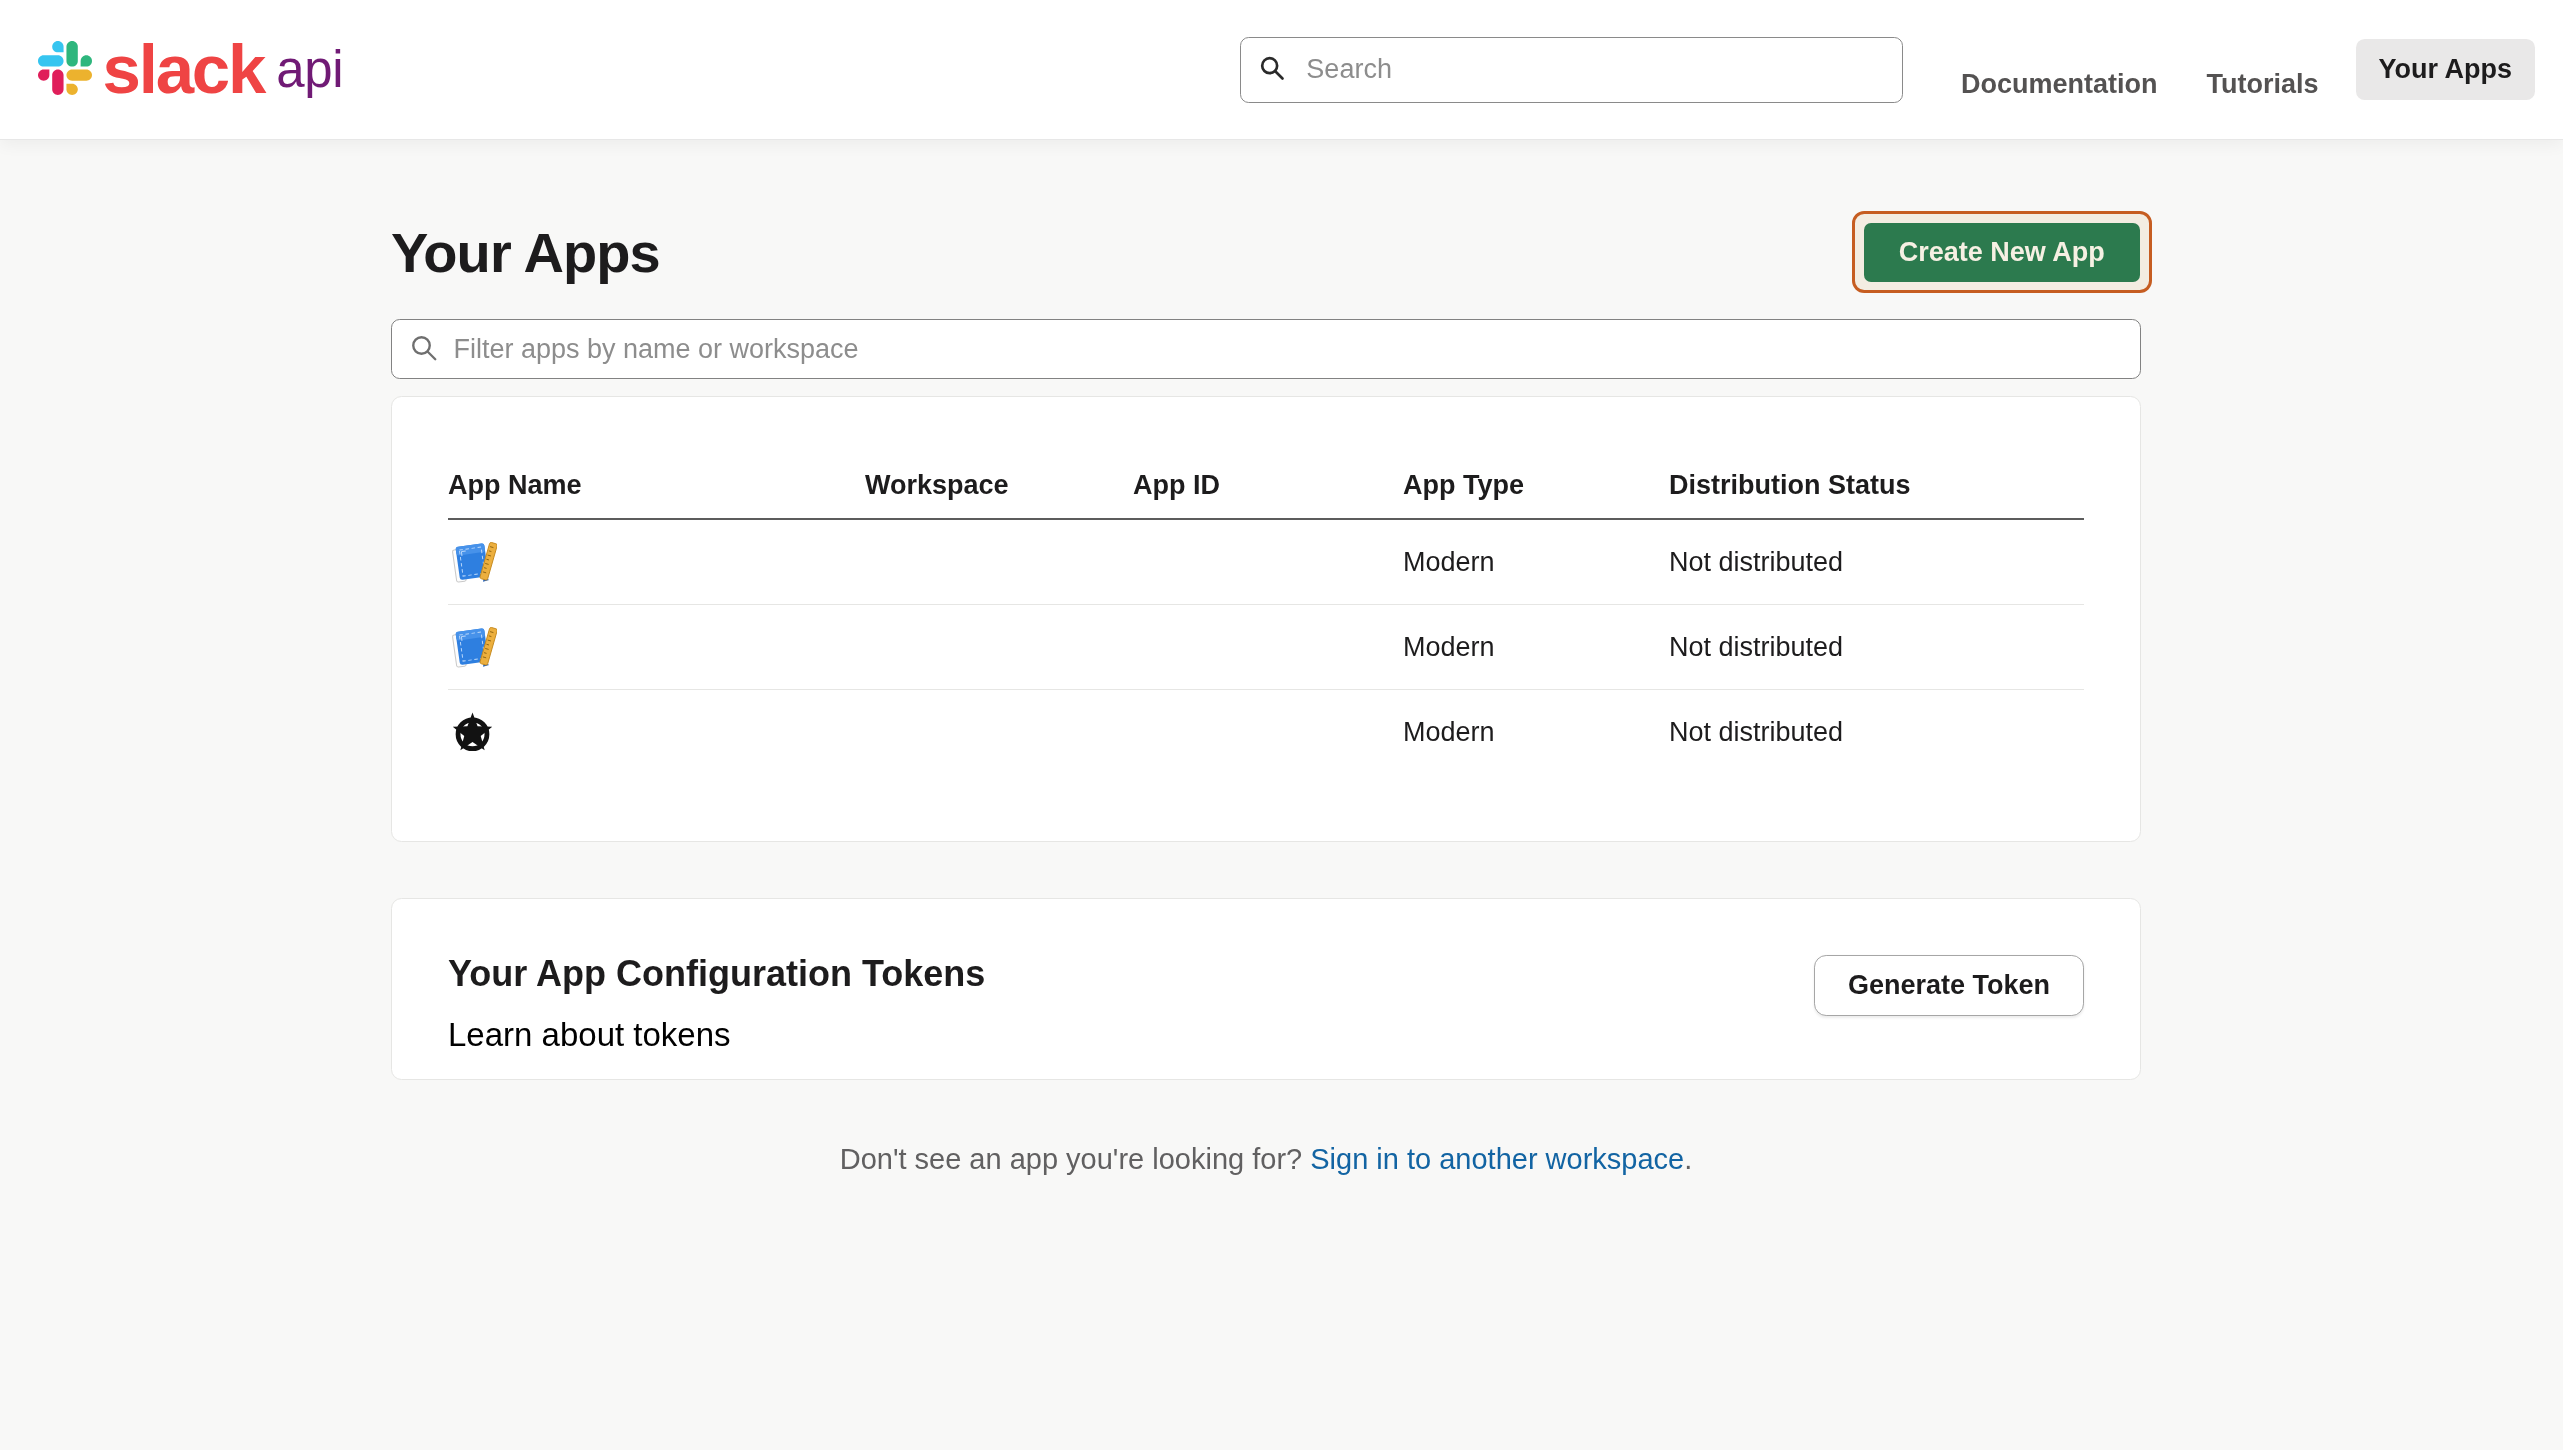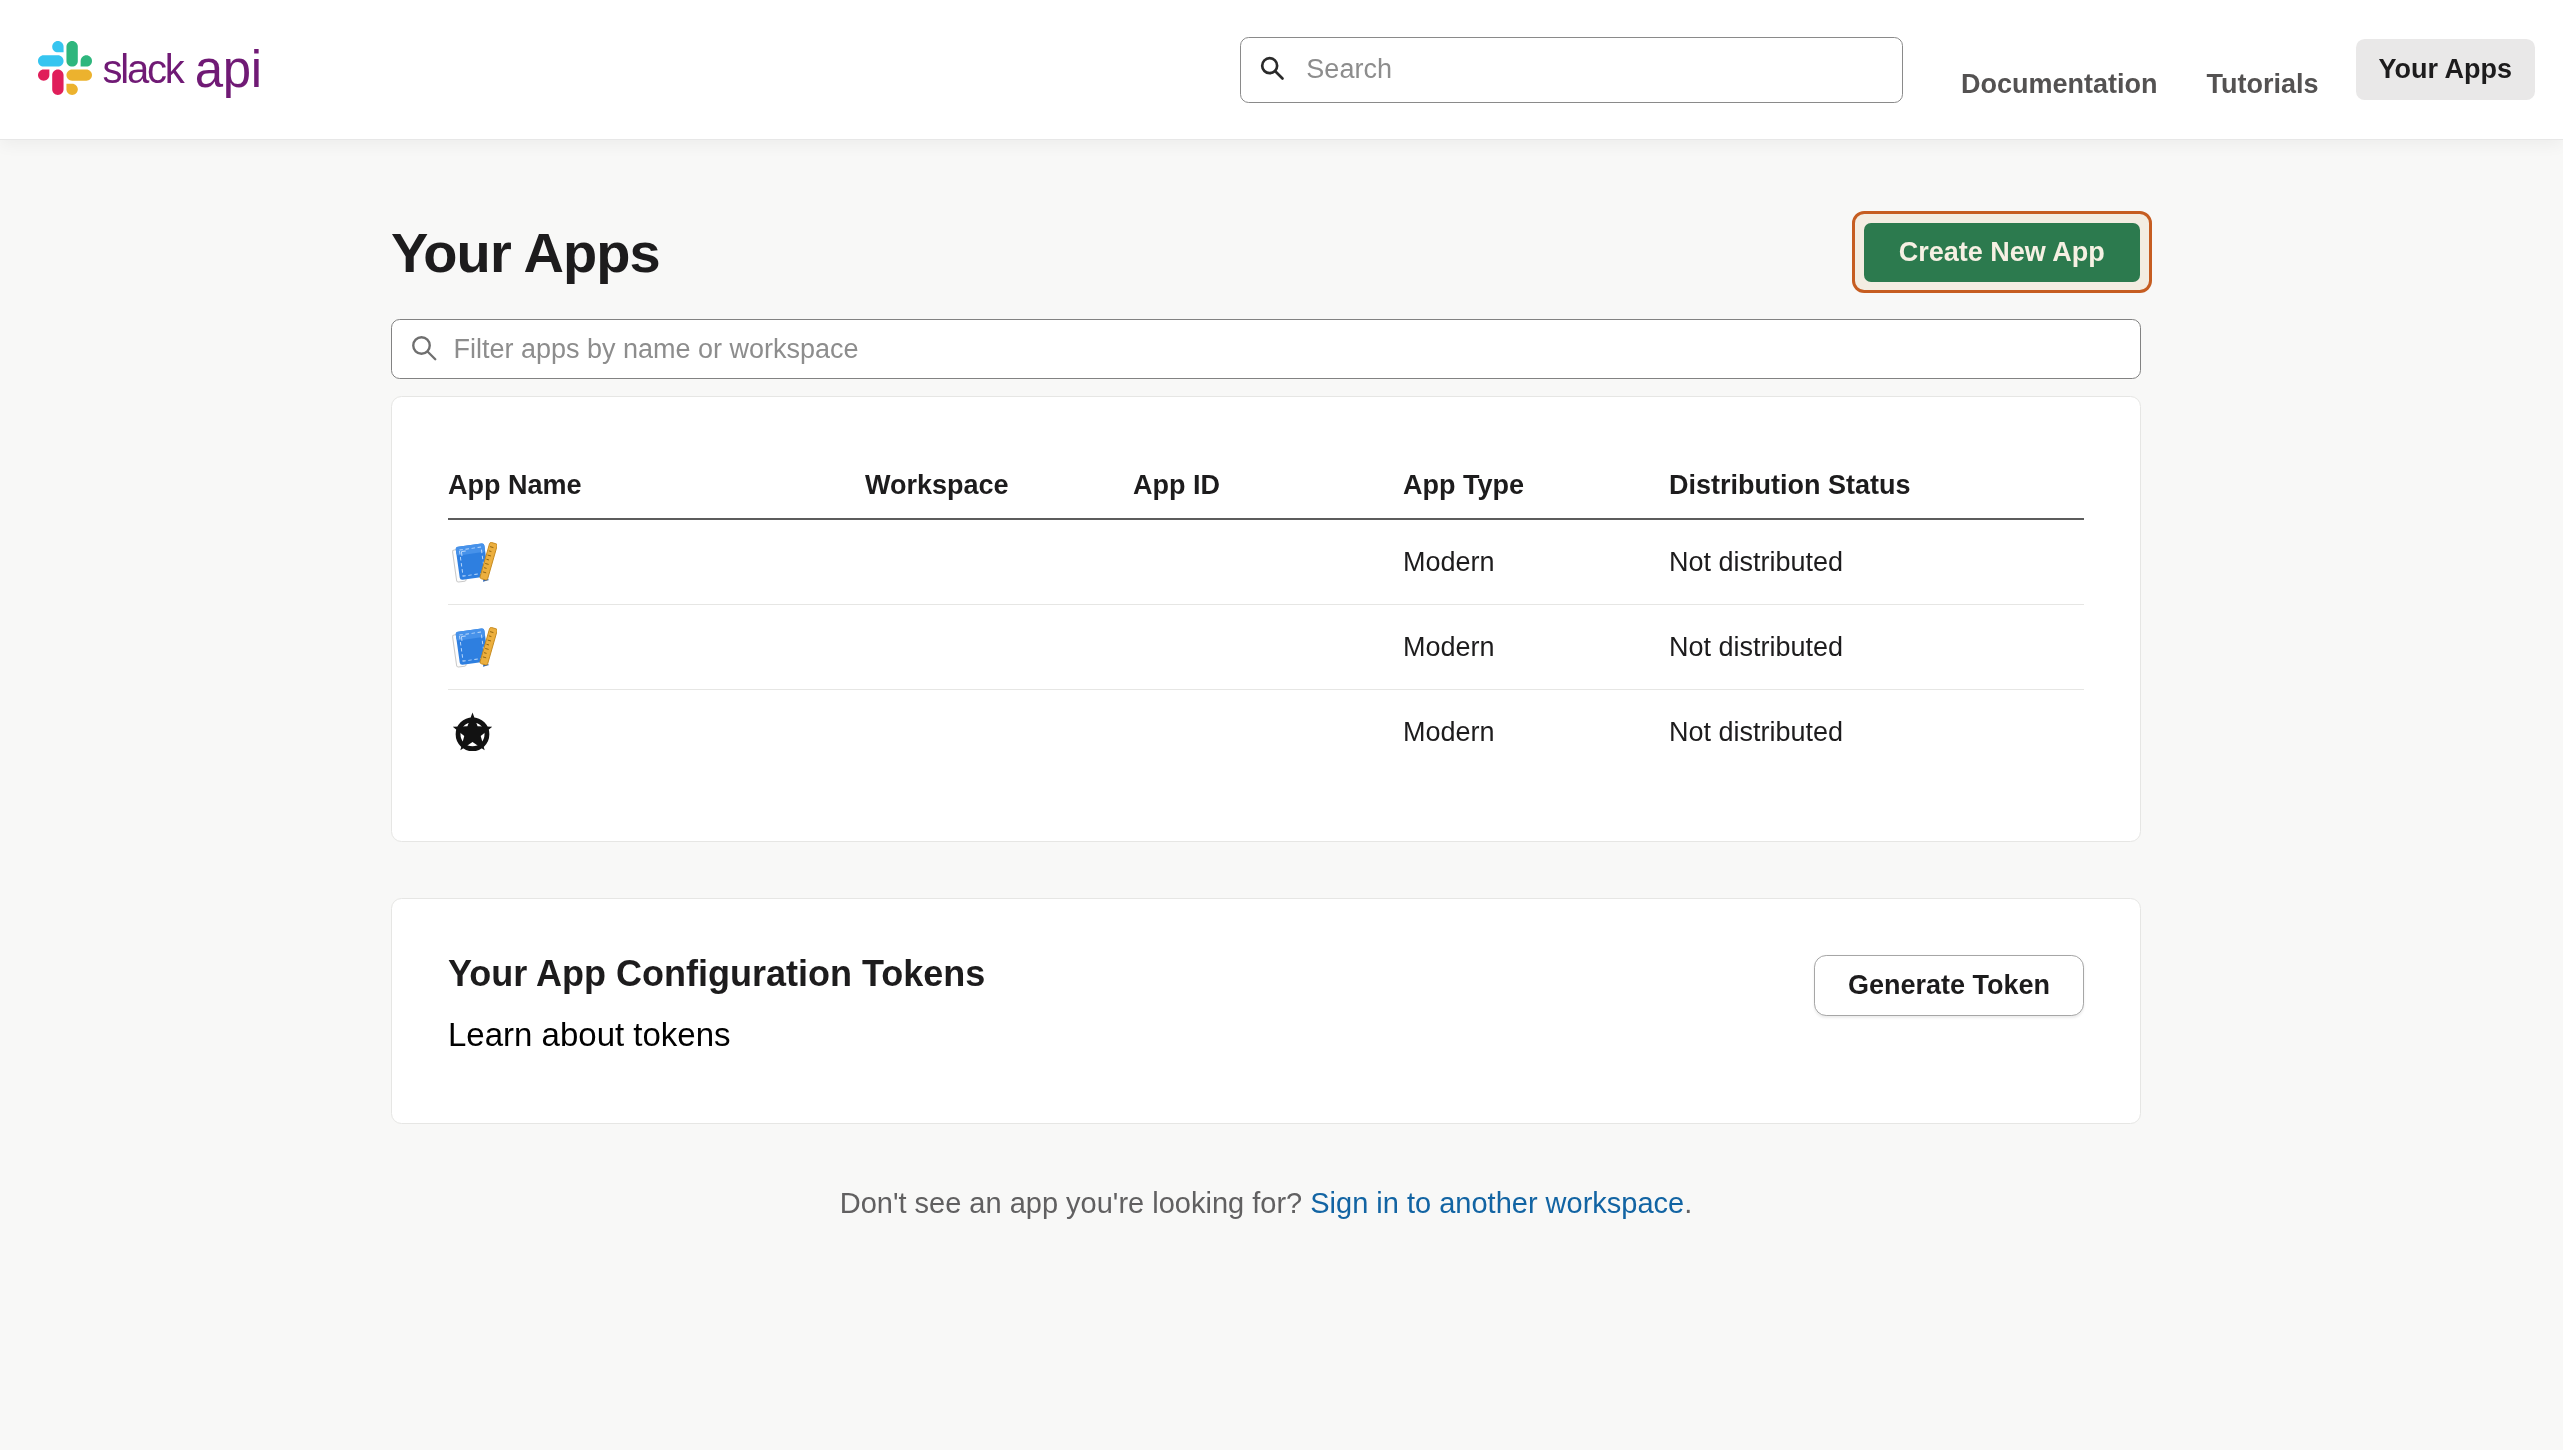--- a/index.html
+++ b/index.html
@@ -14,22 +14,22 @@
   .site-header {
     display:flex; align-items:center;
     height:139px; background:#ffffff;
     padding:0 28px 0 38px;
     box-shadow:0 0.9px 0 #e6e6e6, 0 7px 14px rgba(0,0,0,0.045);
     position:relative; z-index:5;
   }
   .logo { display:flex; align-items:center; cursor:pointer; }
   .logo svg { width:54px; height:54px; }
   .logo .brand-bold {
-    font-size:40px; font-weight:400; letter-spacing:-2.2px;
-    color:#701a75; margin-left:10.5px;
+    font-size:69px; font-weight:700; letter-spacing:-2.2px;
+    color:#ef4444; margin-left:10.5px;
   }
   .logo .brand-light {
     font-size:51px; font-weight:300; letter-spacing:-0.4px;
     color:#701a75; margin-left:12.2px;
   }
   .header-spacer { flex:1; }
   .search-box {
     width:663px; height:66px;
     border:1.7px solid #8a8a8a; border-radius:8.7px;
     display:flex; align-items:center;
@@ -107,21 +107,21 @@
   }
   .trow:last-child { border-bottom:none; }
   .table-pad-bottom { height:58px; }
   .td { font-size:27px; color:#1d1c1d; }
   .app-cell { display:flex; align-items:center; }
   .app-icon { width:49px; height:49px; }
   .app-icon svg { width:49px; height:49px; display:block; }
   .app-cell .label { margin-left:15.7px; font-size:27px; }
   
   .tokens-card {
-    margin-top:56px; height:226px;
+    margin-top:56px; height:182px;
     display:flex; justify-content:space-between; align-items:flex-start;
     padding:54px 56px;
   }
   .tokens-title { font-size:36px; font-weight:700; color:#1d1c1d; }
   .tokens-link {
     display:inline-block; margin-top:21px;
     font-size:33px; color:#000000; text-decoration:none; cursor:pointer;
   }
   .generate-btn {
     background:#fff; border:1.7px solid #a6a6a6; border-radius:12.2px;

